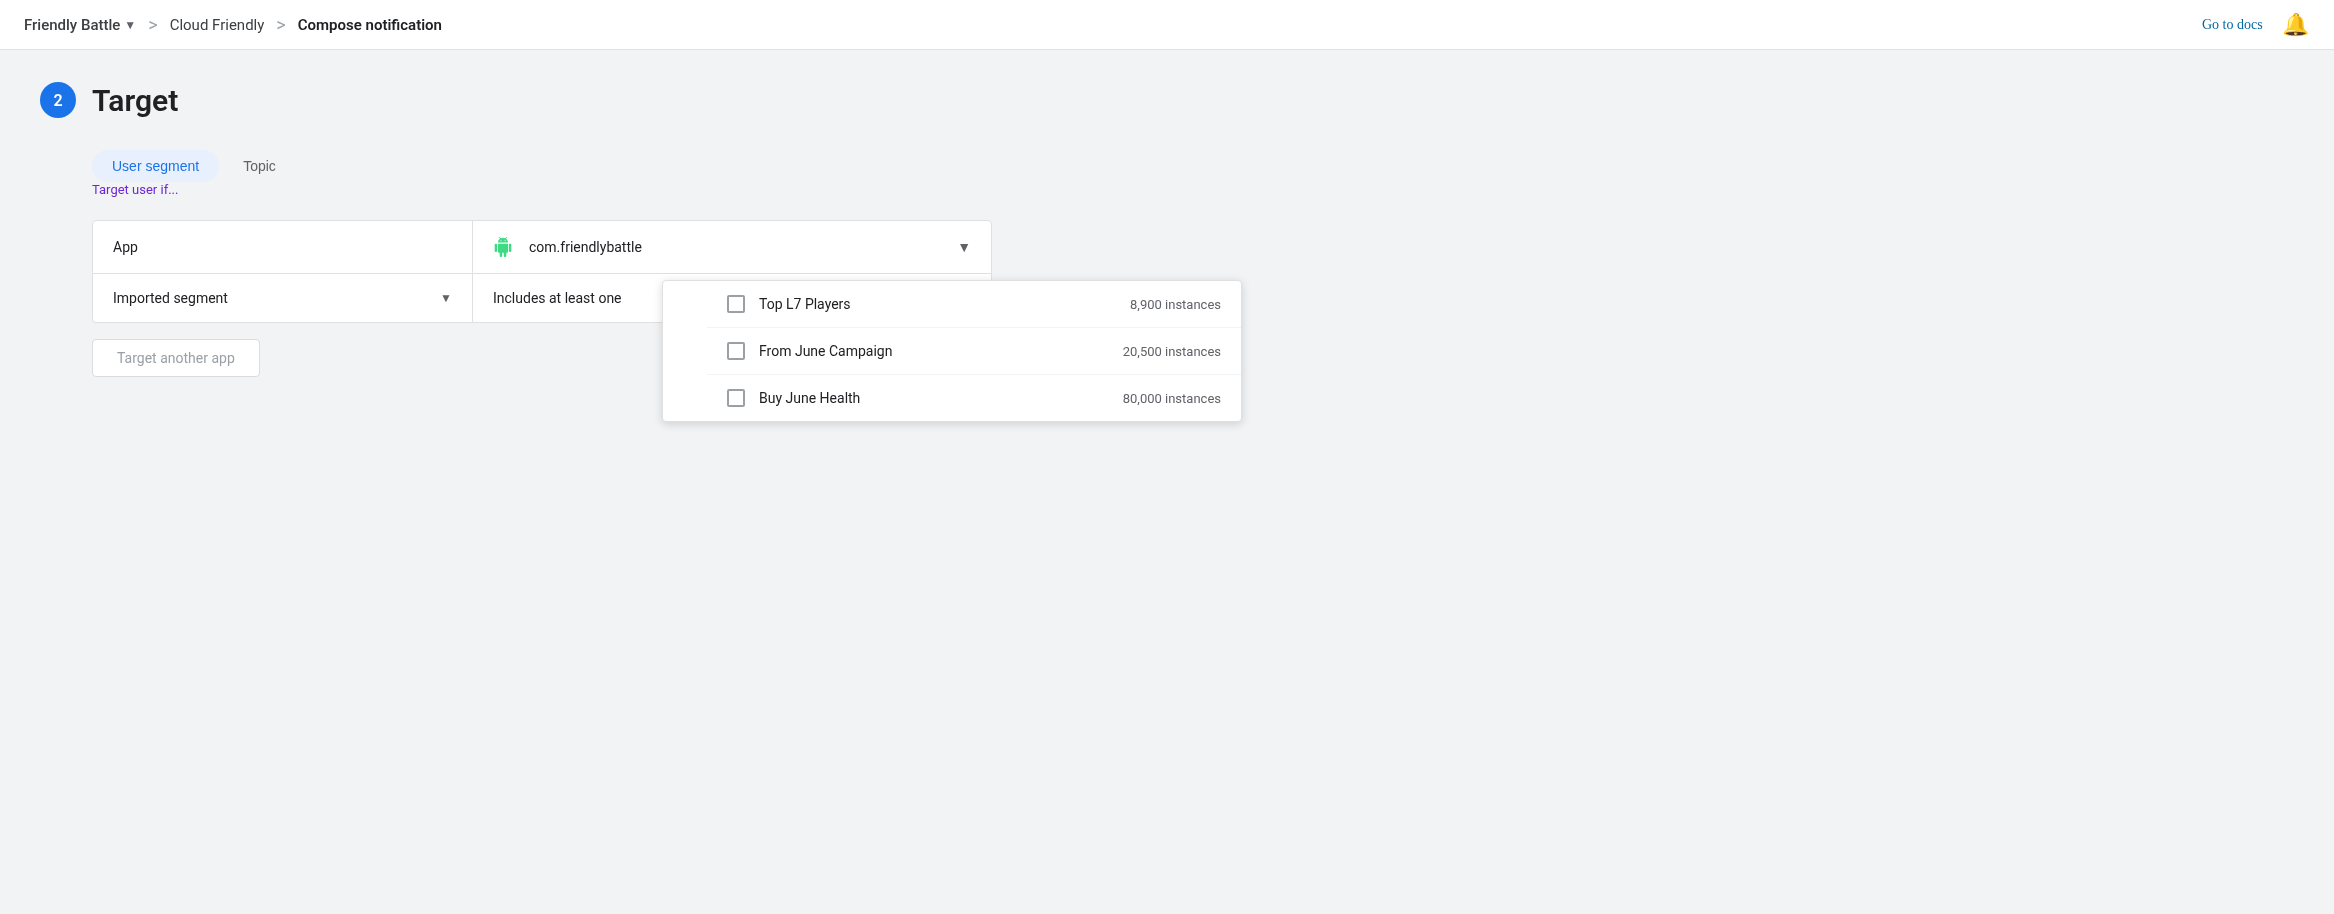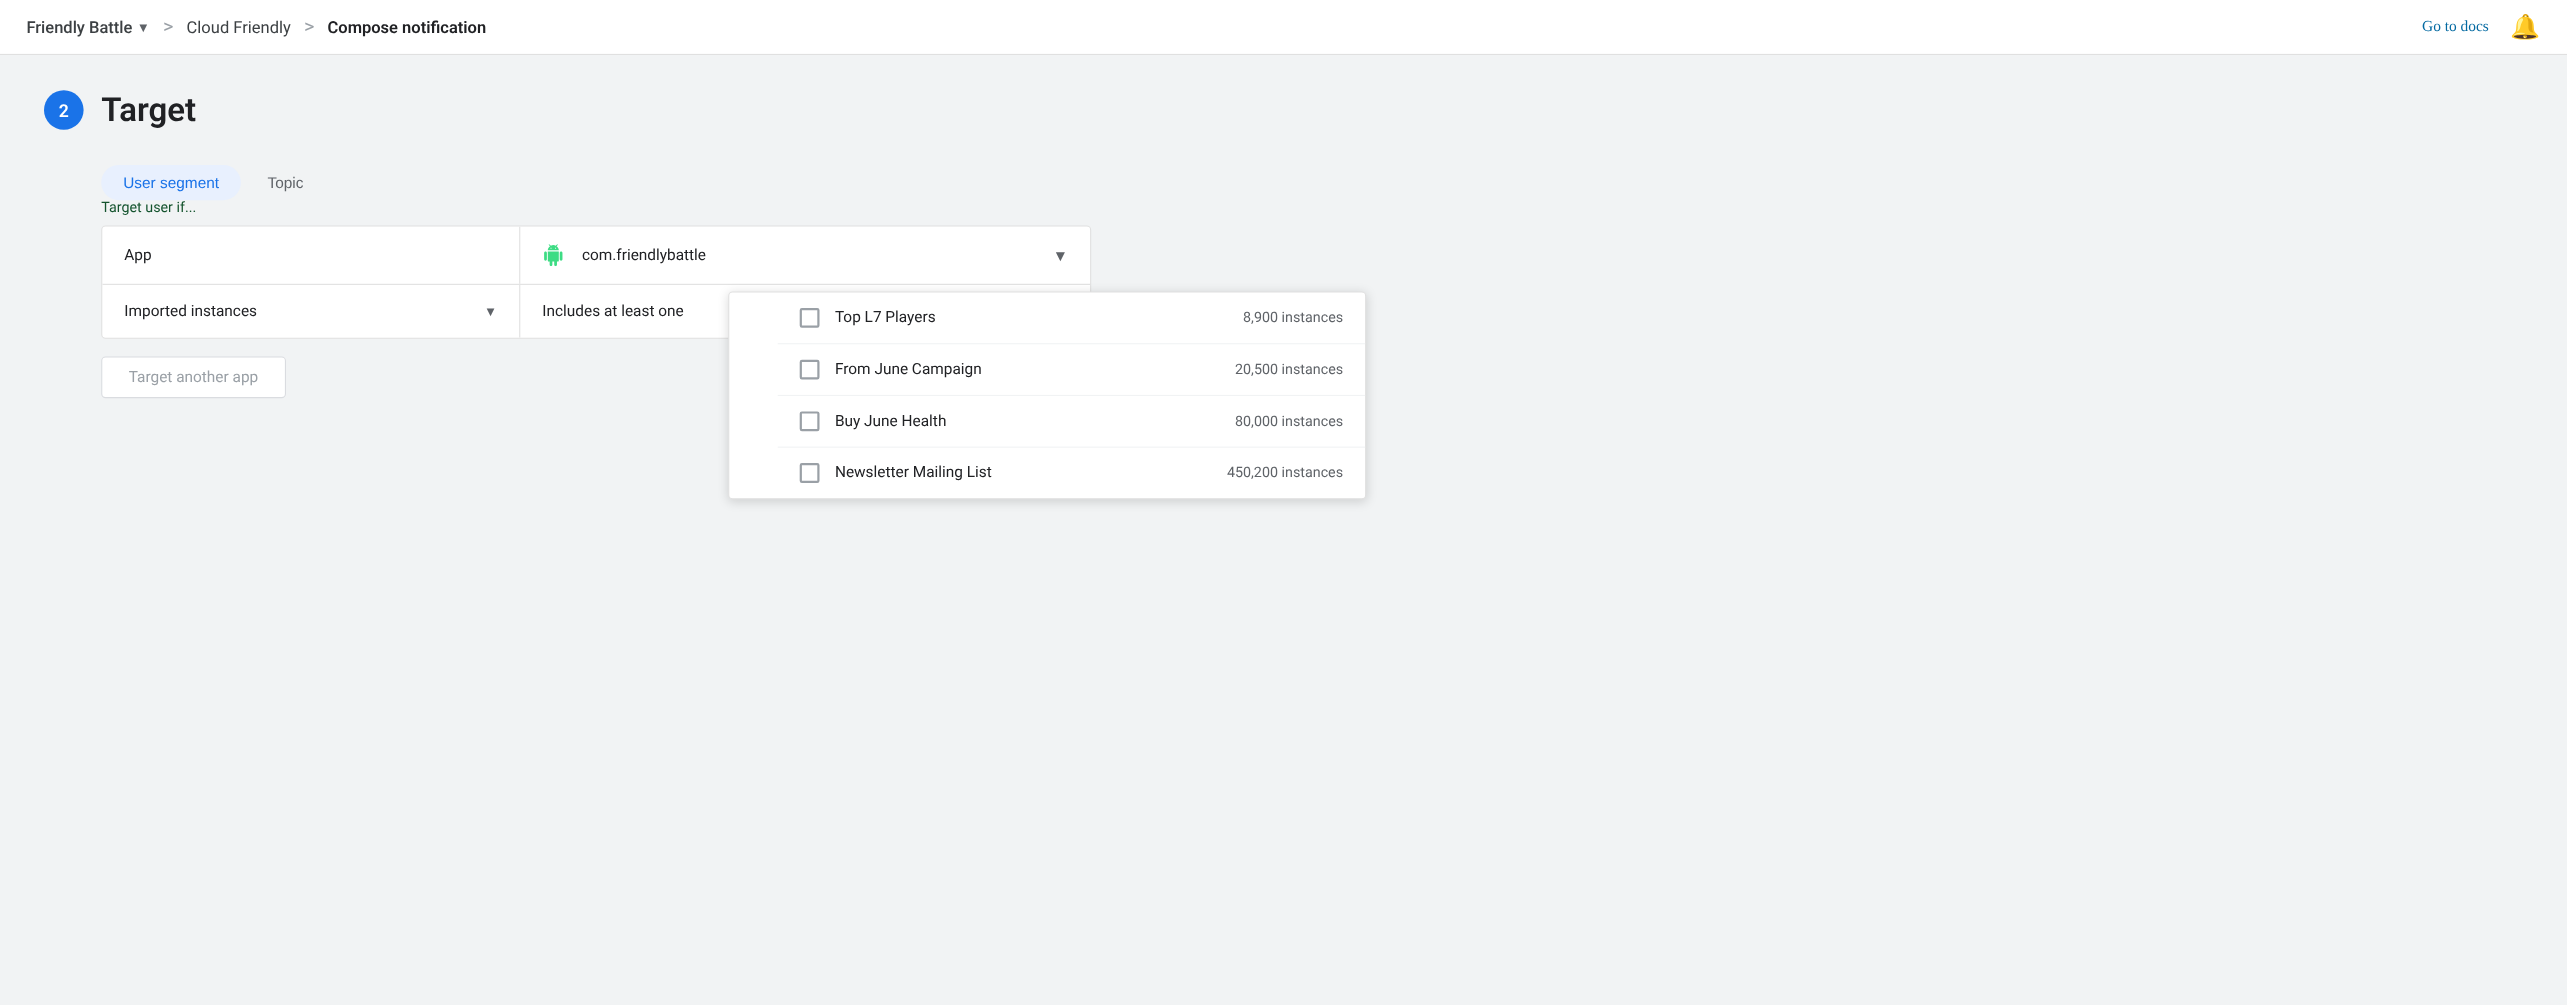--- a/index.html
+++ b/index.html
@@ -127,22 +127,22 @@
       background: #e8f0fe;
       color: #1a73e8;
     }
 
     
     .target-section {
       margin-left: 52px;
     }
     .target-label {
       font-size: 13px;
-      color: #14532d;
-      margin-bottom: 8px;
+      color: #6d28d9;
+      margin-bottom: 23px;
     }
 
     
     .criteria-table {
       border: 1px solid #e0e0e0;
       border-radius: 4px;
       background: #fff;
       width: 900px;
       overflow: hidden;
       position: relative;
@@ -303,21 +303,21 @@
               <path d="M6 18c0 .55.45 1 1 1h1v3.5c0 .83.67 1.5 1.5 1.5s1.5-.67 1.5-1.5V19h2v3.5c0 .83.67 1.5 1.5 1.5s1.5-.67 1.5-1.5V19h1c.55 0 1-.45 1-1V8H6v10zM3.5 8C2.67 8 2 8.67 2 9.5v7c0 .83.67 1.5 1.5 1.5S5 17.33 5 16.5v-7C5 8.67 4.33 8 3.5 8zm17 0c-.83 0-1.5.67-1.5 1.5v7c0 .83.67 1.5 1.5 1.5s1.5-.67 1.5-1.5v-7c0-.83-.67-1.5-1.5-1.5zm-4.97-5.84l1.3-1.3c.2-.2.2-.51 0-.71-.2-.2-.51-.2-.71 0l-1.48 1.48C13.85 1.23 12.95 1 12 1c-.96 0-1.86.23-2.66.63L7.85.15c-.2-.2-.51-.2-.71 0-.2.2-.2.51 0 .71l1.31 1.31C7.08 3.04 6 4.67 6 6.5h12c0-1.84-1.08-3.46-2.47-4.34zM10 5H9V4h1v1zm5 0h-1V4h1v1z" fill="#3ddc84"></path>
             </svg>
             <span>com.friendlybattle</span>
             <span class="dropdown-arrow">▼</span>
           </div>
         </div>
 
         <div class="criteria-row">
           <div class="criteria-cell label">
             <div class="cell-with-arrow">
-              <span>Imported instances</span>
+              <span>Imported segment</span>
               <span class="arrow">▼</span>
             </div>
           </div>
           <div class="criteria-cell value">
             <div class="cell-with-arrow">
               <span>Includes at least one</span>
               <span class="arrow">▼</span>
             </div>
           </div>
         </div>
@@ -332,25 +332,20 @@
         <div class="dropdown-item">
           <div class="dropdown-checkbox"></div>
           <span class="dropdown-item-label">From June Campaign</span>
           <span class="dropdown-item-count">20,500 instances</span>
         </div>
         <div class="dropdown-item">
           <div class="dropdown-checkbox"></div>
           <span class="dropdown-item-label">Buy June Health</span>
           <span class="dropdown-item-count">80,000 instances</span>
         </div>
-        <div class="dropdown-item">
-          <div class="dropdown-checkbox"></div>
-          <span class="dropdown-item-label">Newsletter Mailing List</span>
-          <span class="dropdown-item-count">450,200 instances</span>
-        </div>
       </div>
     </div>
 
     
     <div class="target-another-btn">Target another app</div>
   </div>
 
 </div>
 
 </body></html>

